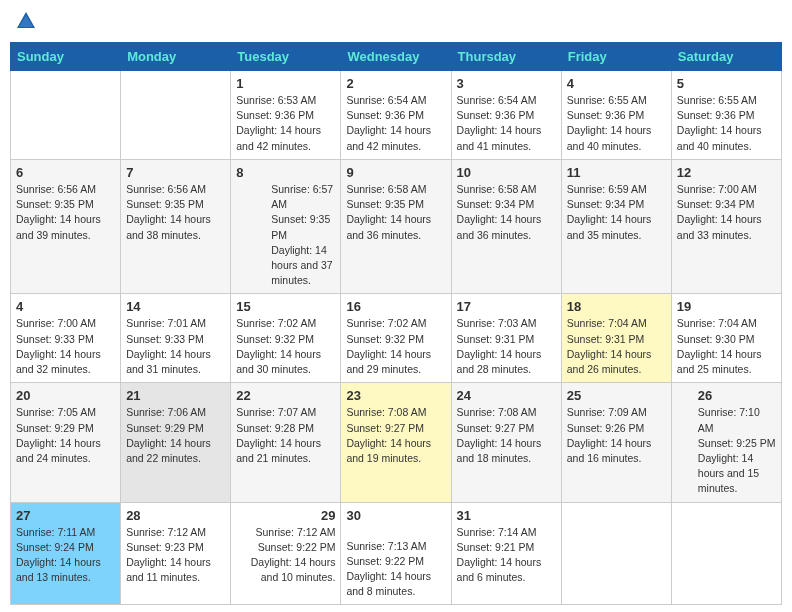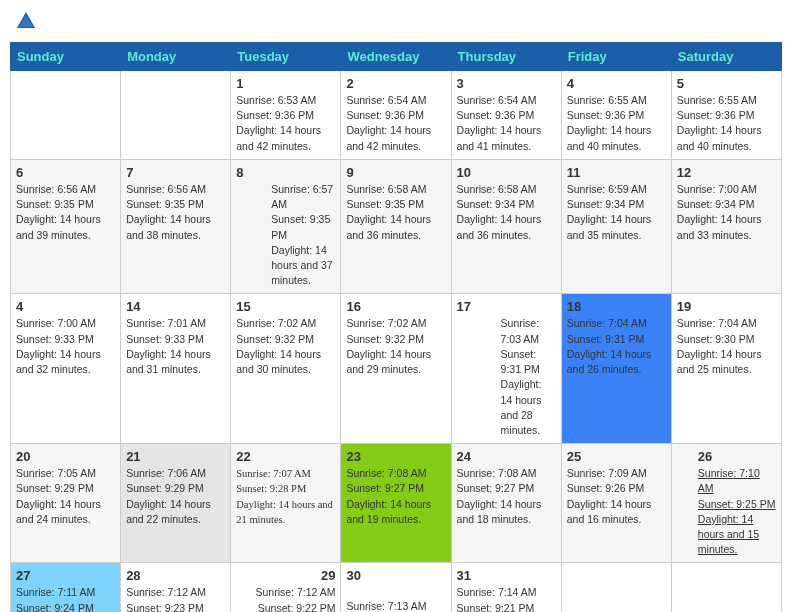--- a/index.html
+++ b/index.html
@@ -225,25 +225,25 @@
 Daylight: 14 hours and 30 minutes.</div>
         </td>
         <td style="background-color: rgb(255, 255, 255);">
           <span class="day-number">16</span>
           <div class="day-info" style="white-space: pre-line;">Sunrise: 7:02 AM
 Sunset: 9:32 PM
 Daylight: 14 hours and 29 minutes.</div>
         </td>
         <td style="background-color: rgb(255, 255, 255);">
           <span class="day-number">17</span>
-          <div class="day-info" style="white-space: pre-line; margin-left: 44px;">Sunrise: 7:03 AM
+          <div class="day-info" style="white-space: pre-line;">Sunrise: 7:03 AM
 Sunset: 9:31 PM
 Daylight: 14 hours and 28 minutes.</div>
         </td>
-        <td style="background-color: #3b82f6;">
+        <td style="background-color: #fef9c3;">
           <span class="day-number">18</span>
           <div class="day-info" style="white-space: pre-line;">Sunrise: 7:04 AM
 Sunset: 9:31 PM
 Daylight: 14 hours and 26 minutes.</div>
         </td>
         <td style="background-color: rgb(255, 255, 255);">
           <span class="day-number">19</span>
           <div class="day-info" style="white-space: pre-line;">Sunrise: 7:04 AM
 Sunset: 9:30 PM
 Daylight: 14 hours and 25 minutes.</div>
@@ -257,45 +257,45 @@
 Daylight: 14 hours and 24 minutes.</div>
         </td>
         <td style="background-color: #e5e5e5;">
           <span class="day-number">21</span>
           <div class="day-info" style="white-space: pre-line;">Sunrise: 7:06 AM
 Sunset: 9:29 PM
 Daylight: 14 hours and 22 minutes.</div>
         </td>
         <td style="background-color: rgb(245, 245, 245);">
           <span class="day-number">22</span>
-          <div class="day-info" style="white-space: pre-line; font-family: Liberation Serif, serif;">Sunrise: 7:07 AM
+          <div class="day-info" style="white-space: pre-line;">Sunrise: 7:07 AM
 Sunset: 9:28 PM
 Daylight: 14 hours and 21 minutes.</div>
         </td>
-        <td style="background-color: #84cc16;">
+        <td style="background-color: #fef9c3;">
           <span class="day-number">23</span>
           <div class="day-info" style="white-space: pre-line;">Sunrise: 7:08 AM
 Sunset: 9:27 PM
 Daylight: 14 hours and 19 minutes.</div>
         </td>
         <td style="background-color: rgb(245, 245, 245);">
           <span class="day-number">24</span>
           <div class="day-info" style="white-space: pre-line;">Sunrise: 7:08 AM
 Sunset: 9:27 PM
 Daylight: 14 hours and 18 minutes.</div>
         </td>
         <td style="background-color: rgb(245, 245, 245); margin-left: 12px;">
           <span class="day-number">25</span>
           <div class="day-info" style="white-space: pre-line;">Sunrise: 7:09 AM
 Sunset: 9:26 PM
 Daylight: 14 hours and 16 minutes.</div>
         </td>
         <td style="background-color: rgb(245, 245, 245); padding-left: 26px;">
           <span class="day-number">26</span>
-          <div class="day-info" style="white-space: pre-line; text-decoration: underline;">Sunrise: 7:10 AM
+          <div class="day-info" style="white-space: pre-line;">Sunrise: 7:10 AM
 Sunset: 9:25 PM
 Daylight: 14 hours and 15 minutes.</div>
         </td>
       </tr>
       <tr>
         <td style="background-color: #7dd3fc;">
           <span class="day-number">27</span>
           <div class="day-info" style="white-space: pre-line;">Sunrise: 7:11 AM
 Sunset: 9:24 PM
 Daylight: 14 hours and 13 minutes.</div>

